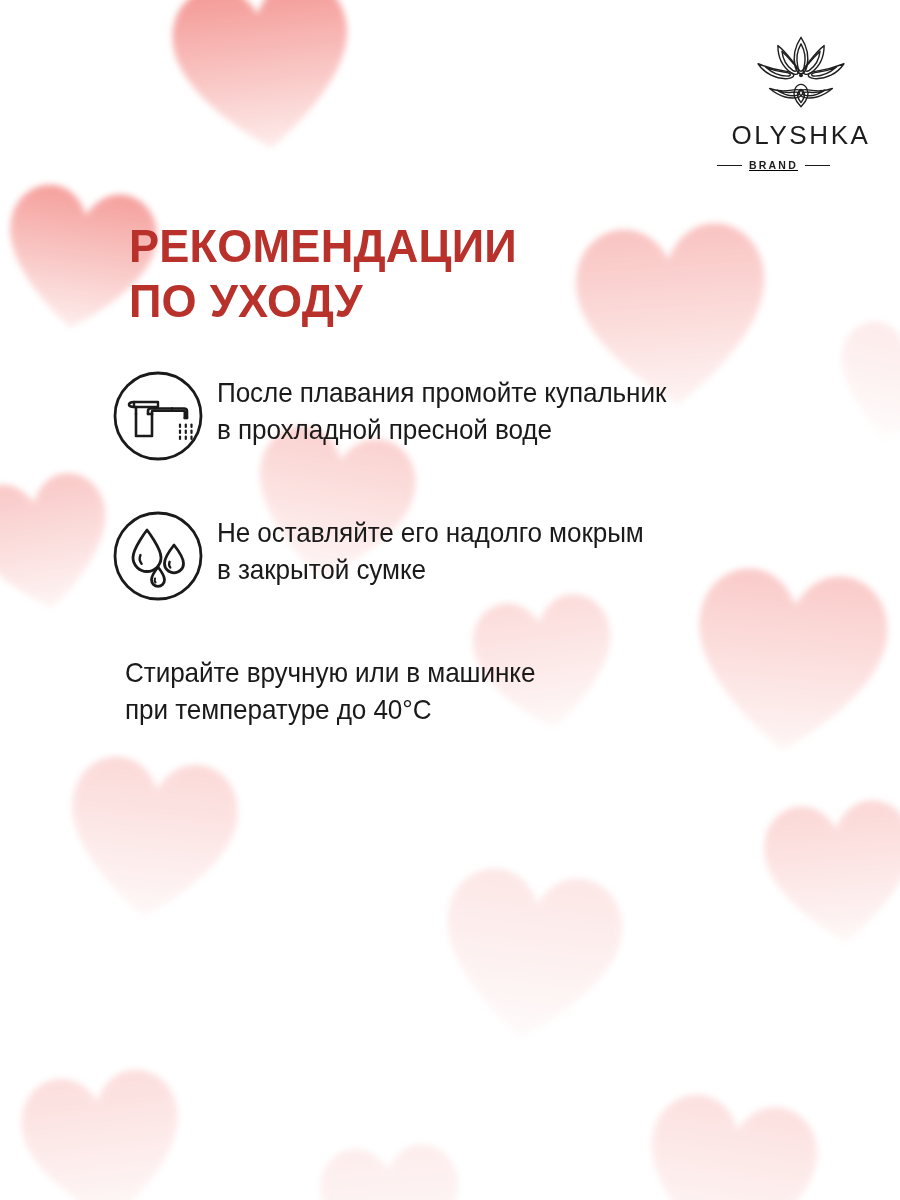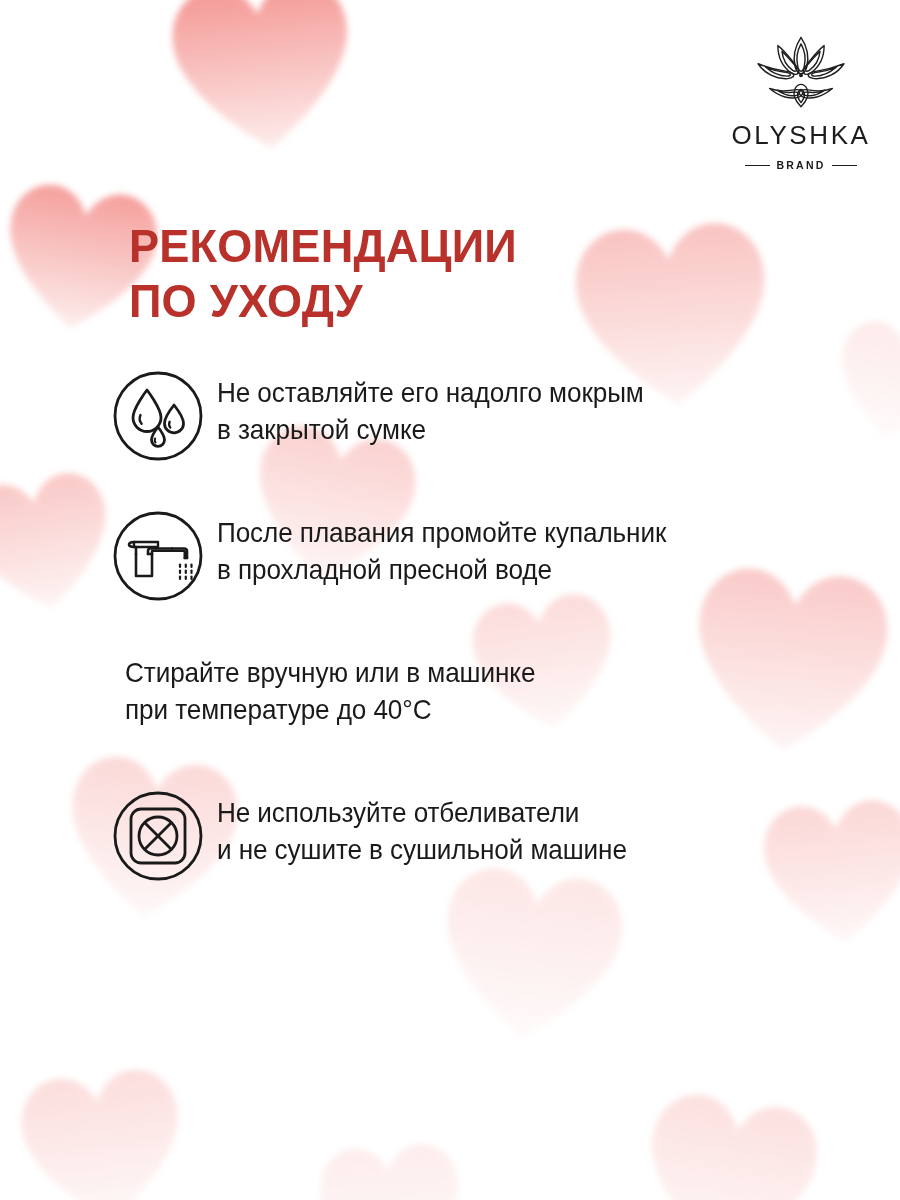--- a/index.html
+++ b/index.html
@@ -51,23 +51,24 @@
     font-size: 26px;
     letter-spacing: 2.6px;
     color: #1c1c1c;
     font-weight: 400;
     line-height: 1;
     margin: 12px;
   }
   #brand-sub-row {
     display: flex;
     align-items: center;
-    justify-content: center;
+    justify-content: flex-start;
     gap: 7px;
     margin-top: 9px;
+    text-decoration: underline;
   }
   .brand-rule {
     height: 1px;
     width: 25px;
     background: #1c1c1c;
   }
   #brand-sub {
     font-size: 10.5px;
     letter-spacing: 2.2px;
     color: #1c1c1c;
@@ -327,39 +328,20 @@
     </div>
   </div>
 
   <h1 id="page-title">РЕКОМЕНДАЦИИ
 ПО УХОДУ</h1>
 
   <div id="care-list">
 
     <div class="care-item">
       <div class="care-icon">
-        <svg viewBox="0 0 92 92" fill="none" stroke="#1a1a1a" stroke-width="2.8" stroke-linecap="round" stroke-linejoin="round">
-          <circle cx="46" cy="46" r="43"></circle>
-
-          <path d="M35 20 C35 20 21 38 21 47.5 C21 55.3 27.3 61.5 35 61.5 C42.7 61.5 49 55.3 49 47.5 C49 38 35 20 35 20Z"></path>
-          <path d="M28.5 45 C27.2 48 27.6 51.4 29.6 53.8" stroke-width="2.4"></path>
-
-          <path d="M62 35 C62 35 52.5 47 52.5 53.4 C52.5 58.6 56.8 62.8 62 62.8 C67.2 62.8 71.5 58.6 71.5 53.4 C71.5 47 62 35 62 35Z"></path>
-          <path d="M57.6 51.8 C56.8 53.8 57 56 58.3 57.6" stroke-width="2.3"></path>
-
-          <path d="M46 57 C46 57 39.5 65.4 39.5 69.8 C39.5 73.4 42.4 76.3 46 76.3 C49.6 76.3 52.5 73.4 52.5 69.8 C52.5 65.4 46 57 46 57Z"></path>
-          <path d="M43 68.6 C42.5 69.9 42.6 71.4 43.5 72.5" stroke-width="2.1"></path>
-        </svg>
-      </div>
-      <div class="care-text">Не оставляйте его надолго мокрым
-в закрытой сумке</div>
-    </div>
-
-    <div class="care-item">
-      <div class="care-icon">
         <svg viewBox="0 0 92 92" fill="none" stroke="#1a1a1a" stroke-width="2.6" stroke-linecap="round" stroke-linejoin="round">
           <circle cx="46" cy="46" r="43" stroke-width="2.8"></circle>
 
           <path d="M22 32 L46 32 L46 37 L22 37 Z" stroke-width="2.4"></path>
           <path d="M22 32 C18.5 32 17 33.5 17 34.5 C17 35.6 18.5 37 22 37"></path>
 
           <path d="M24 37 L24 44"></path>
           <path d="M24 44 L24 66 L40 66 L40 44"></path>
 
           <path d="M36 44 L36 41 C36 39.5 37 38.5 38.5 38.5 L60 38.5"></path>
@@ -381,33 +363,39 @@
               <path d="M73.8 66.5 L73.8 69"></path>
               <path d="M79.5 66.5 L79.5 69"></path>
           </g>
         </svg>
       </div>
       <div class="care-text">После плавания промойте купальник
 в прохладной пресной воде</div>
     </div>
 
     <div class="care-item">
+      <div class="care-icon">
+        <svg viewBox="0 0 92 92" fill="none" stroke="#1a1a1a" stroke-width="2.8" stroke-linecap="round" stroke-linejoin="round">
+          <circle cx="46" cy="46" r="43"></circle>
+
+          <path d="M35 20 C35 20 21 38 21 47.5 C21 55.3 27.3 61.5 35 61.5 C42.7 61.5 49 55.3 49 47.5 C49 38 35 20 35 20Z"></path>
+          <path d="M28.5 45 C27.2 48 27.6 51.4 29.6 53.8" stroke-width="2.4"></path>
+
+          <path d="M62 35 C62 35 52.5 47 52.5 53.4 C52.5 58.6 56.8 62.8 62 62.8 C67.2 62.8 71.5 58.6 71.5 53.4 C71.5 47 62 35 62 35Z"></path>
+          <path d="M57.6 51.8 C56.8 53.8 57 56 58.3 57.6" stroke-width="2.3"></path>
+
+          <path d="M46 57 C46 57 39.5 65.4 39.5 69.8 C39.5 73.4 42.4 76.3 46 76.3 C49.6 76.3 52.5 73.4 52.5 69.8 C52.5 65.4 46 57 46 57Z"></path>
+          <path d="M43 68.6 C42.5 69.9 42.6 71.4 43.5 72.5" stroke-width="2.1"></path>
+        </svg>
+      </div>
+      <div class="care-text">Не оставляйте его надолго мокрым
+в закрытой сумке</div>
+    </div>
+
+    <div class="care-item">
       <div class="care-text">Стирайте вручную или в машинке
 при температуре до 40°C</div>
     </div>
 
-    <div class="care-item">
-      <div class="care-icon">
-        <svg viewBox="0 0 92 92" fill="none" stroke="#1a1a1a" stroke-width="2.8" stroke-linecap="round" stroke-linejoin="round">
-          <circle cx="46" cy="46" r="43"></circle>
-          <rect x="19" y="19" width="54" height="54" rx="10" ry="10"></rect>
-          <circle cx="46" cy="46" r="19"></circle>
-          <path d="M33 33 L59 59"></path>
-          <path d="M59 33 L33 59"></path>
-        </svg>
-      </div>
-      <div class="care-text">Не используйте отбеливатели
-и не сушите в сушильной машине</div>
-    </div>
 
 
   </div>
 </div>
 
 </body></html>

